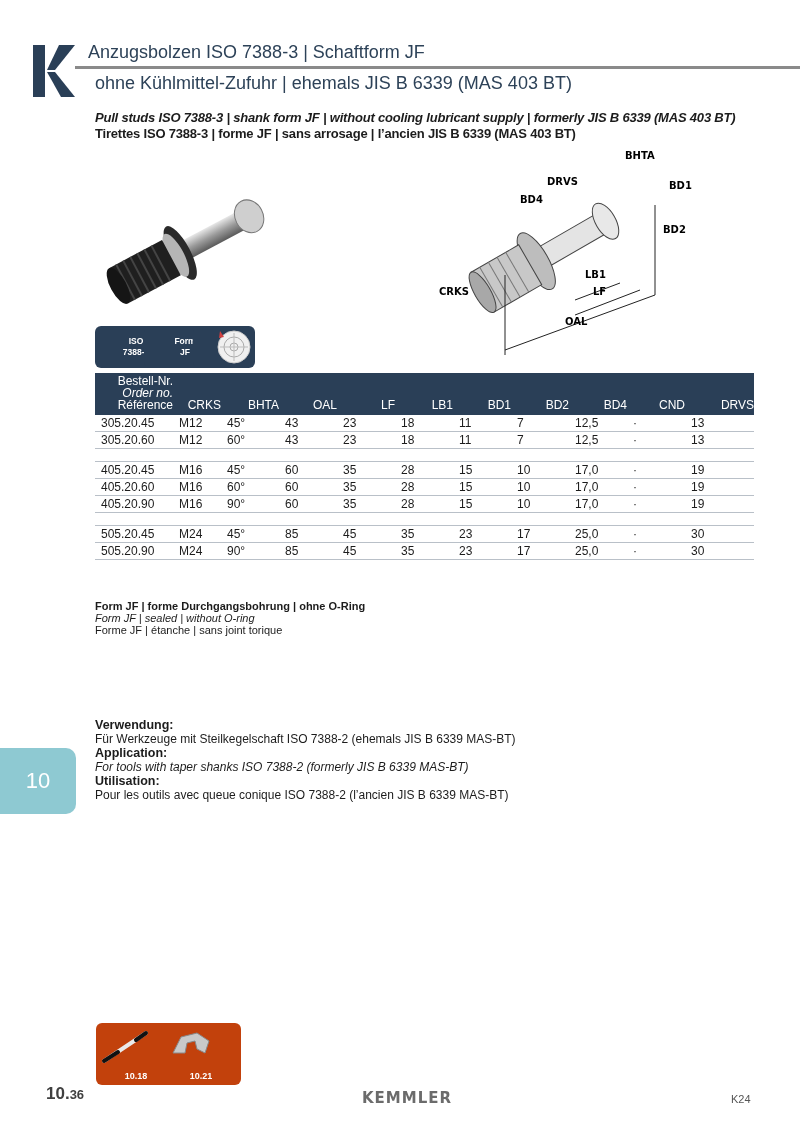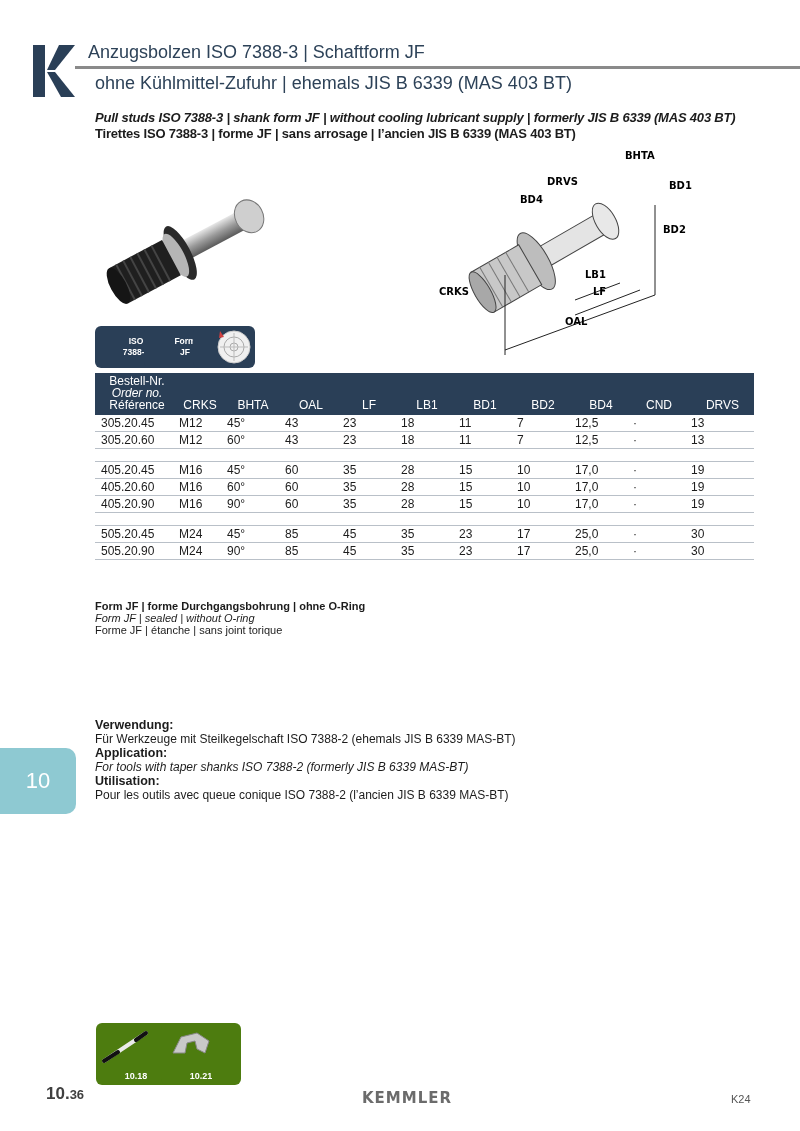--- a/index.html
+++ b/index.html
@@ -15,35 +15,35 @@
   .sub2 { left:95px; top:126px; font-size:13px; font-weight:bold; white-space:nowrap; letter-spacing:-0.2px; }
   
   .photo { left:90px; top:190px; width:200px; height:120px; }
   .drawing { left:425px; top:145px; width:280px; height:215px; }
   
   .badge { top:326px; width:42px; height:42px; background:#2a3f57; border-radius:6px;
            color:#fff; font-size:8.5px; font-weight:bold; text-align:center; display:flex;
            align-items:center; justify-content:center; line-height:11px;padding-left:20px; }
   
   .tbl { left:95px; top:373px; width:659px; border-collapse:collapse; font-size:12px; }
-  .tbl th { background:#2a3f57; color:#fff; font-weight:normal; text-align:center; vertical-align:bottom;
+  .tbl th { background:#2a3f57; color:#fff; font-weight:normal; text-align:right; vertical-align:bottom;
             padding:2px 0 4px 6px; line-height:12px; font-size:12px; }
   .tbl td { padding:0 0 0 6px; height:16px; line-height:16px; border-bottom:1px solid #b9c0c8; white-space:nowrap; }
   .tbl tr.gap td { height:12px; border-bottom:1px solid #b9c0c8; }
   .note { left:95px; top:600px; font-size:11px; line-height:12px; }
   .note .b { font-weight:bold; }
   .note .i { font-style:italic; }
   .usage { left:95px; top:718px; font-size:12px; line-height:14px; }
   .usage .h { font-weight:bold; font-size:12.5px; }
   .usage .i { font-style:italic; }
   
   .chap { left:0; top:748px; width:76px; height:66px; background:#8ec9d2; border-radius:0 10px 10px 0;
           color:#fff; font-size:22px; display:flex; align-items:center; justify-content:center; }
   
-  .acc { top:1023px; width:80px; height:62px; background:#4d7c0f; border-radius:6px; }
+  .acc { top:1023px; width:80px; height:62px; background:#c2410c; border-radius:6px; }
   .acc .lbl { position:absolute; bottom:4px; width:100%; text-align:center; color:#fff; font-size:9px; font-weight:bold; }
   .pg { left:46px; top:1084px; font-size:17px; font-weight:bold; color:#404040; }
   .pg small { font-size:13px; }
   .brand { left:362px; top:1089px; font-size:15px; font-weight:bold; color:#6b6b6b; letter-spacing:1px; font-family:"DejaVu Sans", sans-serif; }
   .kcode { left:731px; top:1093px; font-size:11px; color:#555; }
 </style>
 </head>
 <body>
 
 <svg class="abs k-logo" viewBox="0 0 44 52">

